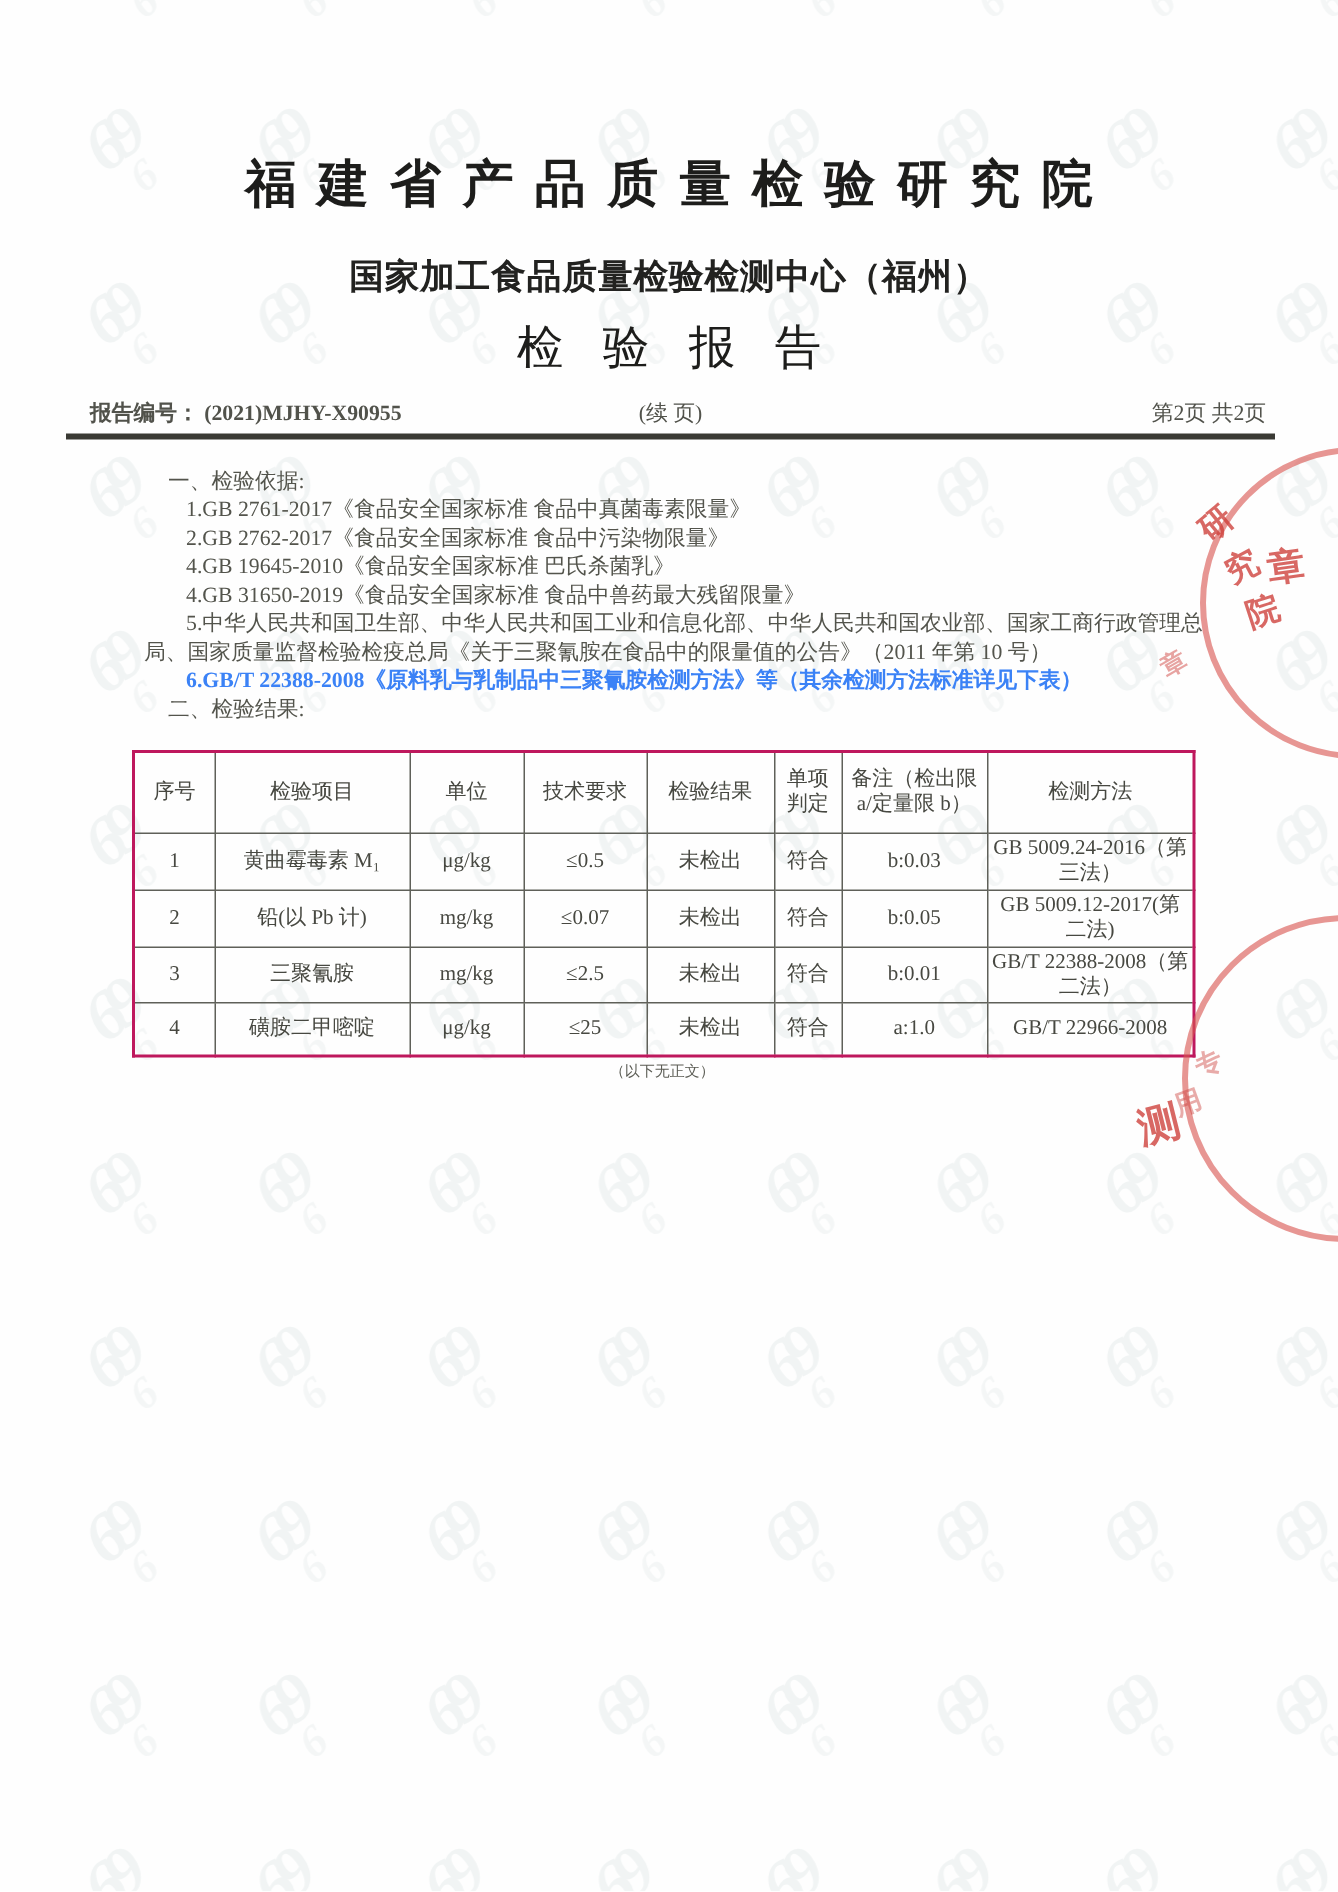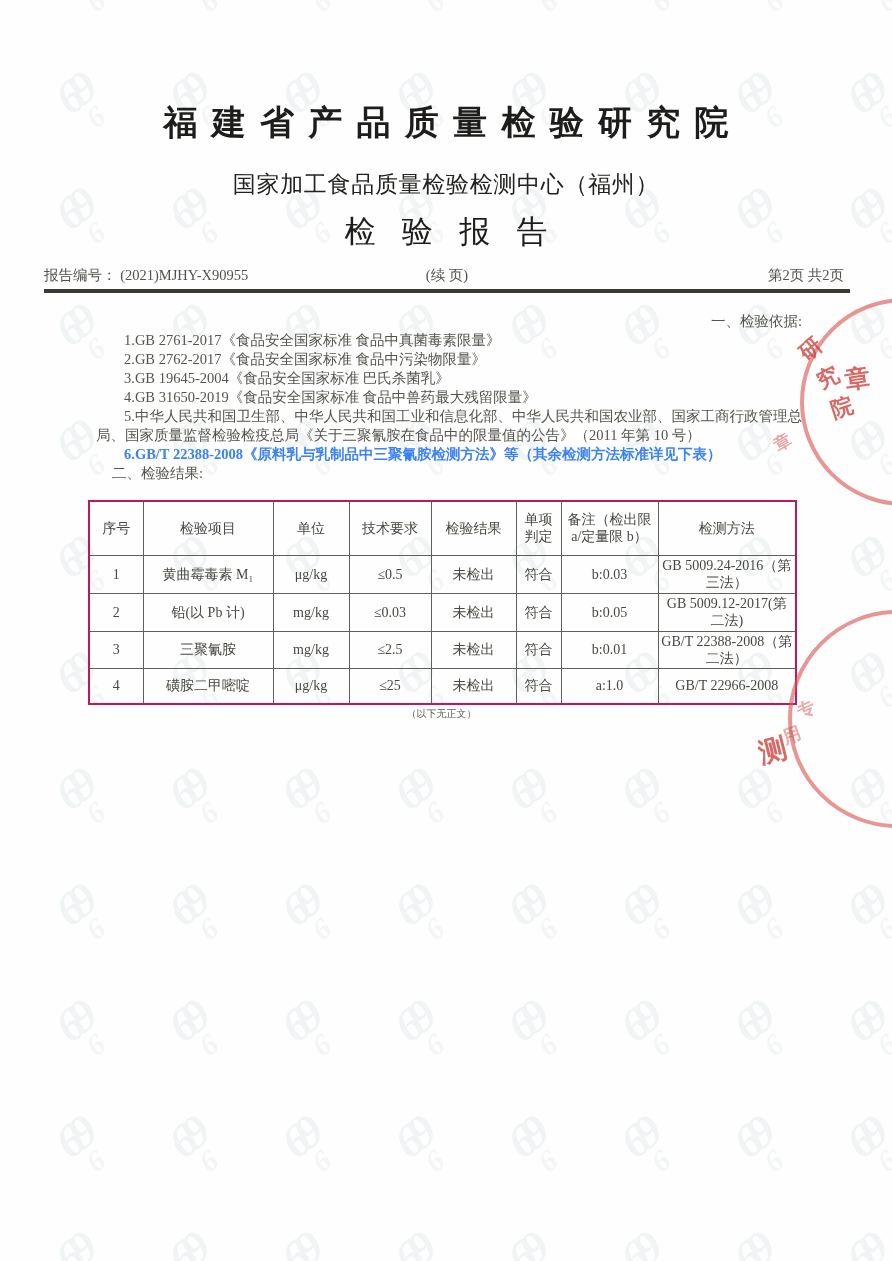--- a/index.html
+++ b/index.html
@@ -14,45 +14,45 @@
   .wm-layer{position:absolute;left:0;top:0;width:892px;height:1261px;z-index:0;}
   .content{position:relative;z-index:2;}
 
   .org-title{
     position:absolute;left:0;top:100px;width:892px;
     text-align:center;font-size:34px;font-weight:bold;color:#1d1d1b;
     letter-spacing:.42em;text-indent:.42em;white-space:nowrap;
   }
   .center-title{
     position:absolute;left:0;top:169px;width:892px;
-    text-align:center;font-size:23px;font-weight:normal;color:#222220;
+    text-align:center;font-size:23px;font-weight:bold;color:#222220;
     letter-spacing:.03em;white-space:nowrap;
   }
   .doc-title{
     position:absolute;left:0;top:211px;width:892px;
     text-align:center;font-size:31px;font-weight:normal;color:#1d1d1b;
     letter-spacing:.85em;text-indent:.85em;white-space:nowrap;
   }
   .meta-row{
     position:absolute;left:44px;top:266px;width:806px;height:20px;
     font-size:14.5px;color:#51524b;
   }
-  .meta-left{position:absolute;left:0;top:0;white-space:nowrap;}
+  .meta-left{position:absolute;left:16px;top:0;white-space:nowrap;font-weight:bold;}
   .meta-center{position:absolute;left:0;top:0;width:100%;text-align:center;white-space:nowrap;}
   .meta-right{position:absolute;right:6px;top:0;white-space:nowrap;}
   .header-rule{
     position:absolute;left:44px;top:289px;width:806px;height:4px;
     background:#3a3a34;
   }
 
   .basis{
     position:absolute;left:96px;top:312px;width:706px;
     font-size:14.5px;line-height:19px;color:#53544c;
   }
-  .basis .heading{padding-left:16px;text-align:right;}
+  .basis .heading{padding-left:16px;}
   .basis .item{padding-left:28px;}
   .basis .item.hang{padding-left:0;text-indent:28px;}
   .basis .item.bold{font-weight:bold;color:#3b82f6;}
   .results-heading{padding-left:16px;}
 
   table.results{
     position:absolute;left:88px;top:500px;width:707px;
     border-collapse:collapse;table-layout:fixed;
     font-size:14px;color:#474841;background:transparent;
   }
@@ -116,21 +116,21 @@
       </span>
       <span class="meta-center">(续 页)</span>
       <span class="meta-right">第2页  共2页</span>
     </div>
     <div class="header-rule"></div>
 
     <div class="basis">
       <div class="heading">一、检验依据:</div>
       <div class="item">1.GB 2761-2017《食品安全国家标准 食品中真菌毒素限量》</div>
       <div class="item">2.GB 2762-2017《食品安全国家标准 食品中污染物限量》</div>
-      <div class="item">3.GB 19645-2004《食品安全国家标准 巴氏杀菌乳》</div>
+      <div class="item">4.GB 19645-2010《食品安全国家标准 巴氏杀菌乳》</div>
       <div class="item">4.GB 31650-2019《食品安全国家标准 食品中兽药最大残留限量》</div>
       <div class="item hang">5.中华人民共和国卫生部、中华人民共和国工业和信息化部、中华人民共和国农业部、国家工商行政管理总局、国家质量监督检验检疫总局《关于三聚氰胺在食品中的限量值的公告》（2011 年第 10 号）</div>
       <div class="item bold">6.GB/T 22388-2008《原料乳与乳制品中三聚氰胺检测方法》等（其余检测方法标准详见下表）</div>
       <div class="results-heading">二、检验结果:</div>
     </div>
 
     <table class="results">
       <colgroup>
         <col style="width:54px">
           <col style="width:130px">
@@ -159,21 +159,21 @@
           <td>≤0.5</td>
           <td>未检出</td>
           <td>符合</td>
           <td>b:0.03</td>
           <td>GB 5009.24-2016（第三法）</td>
         </tr>
         <tr class="r2">
           <td>2</td>
           <td>铅(以 Pb 计)</td>
           <td>mg/kg</td>
-          <td>≤0.03</td>
+          <td>≤0.07</td>
           <td>未检出</td>
           <td>符合</td>
           <td>b:0.05</td>
           <td>GB 5009.12-2017(第二法)</td>
         </tr>
         <tr class="r3">
           <td>3</td>
           <td>三聚氰胺</td>
           <td>mg/kg</td>
           <td>≤2.5</td>

